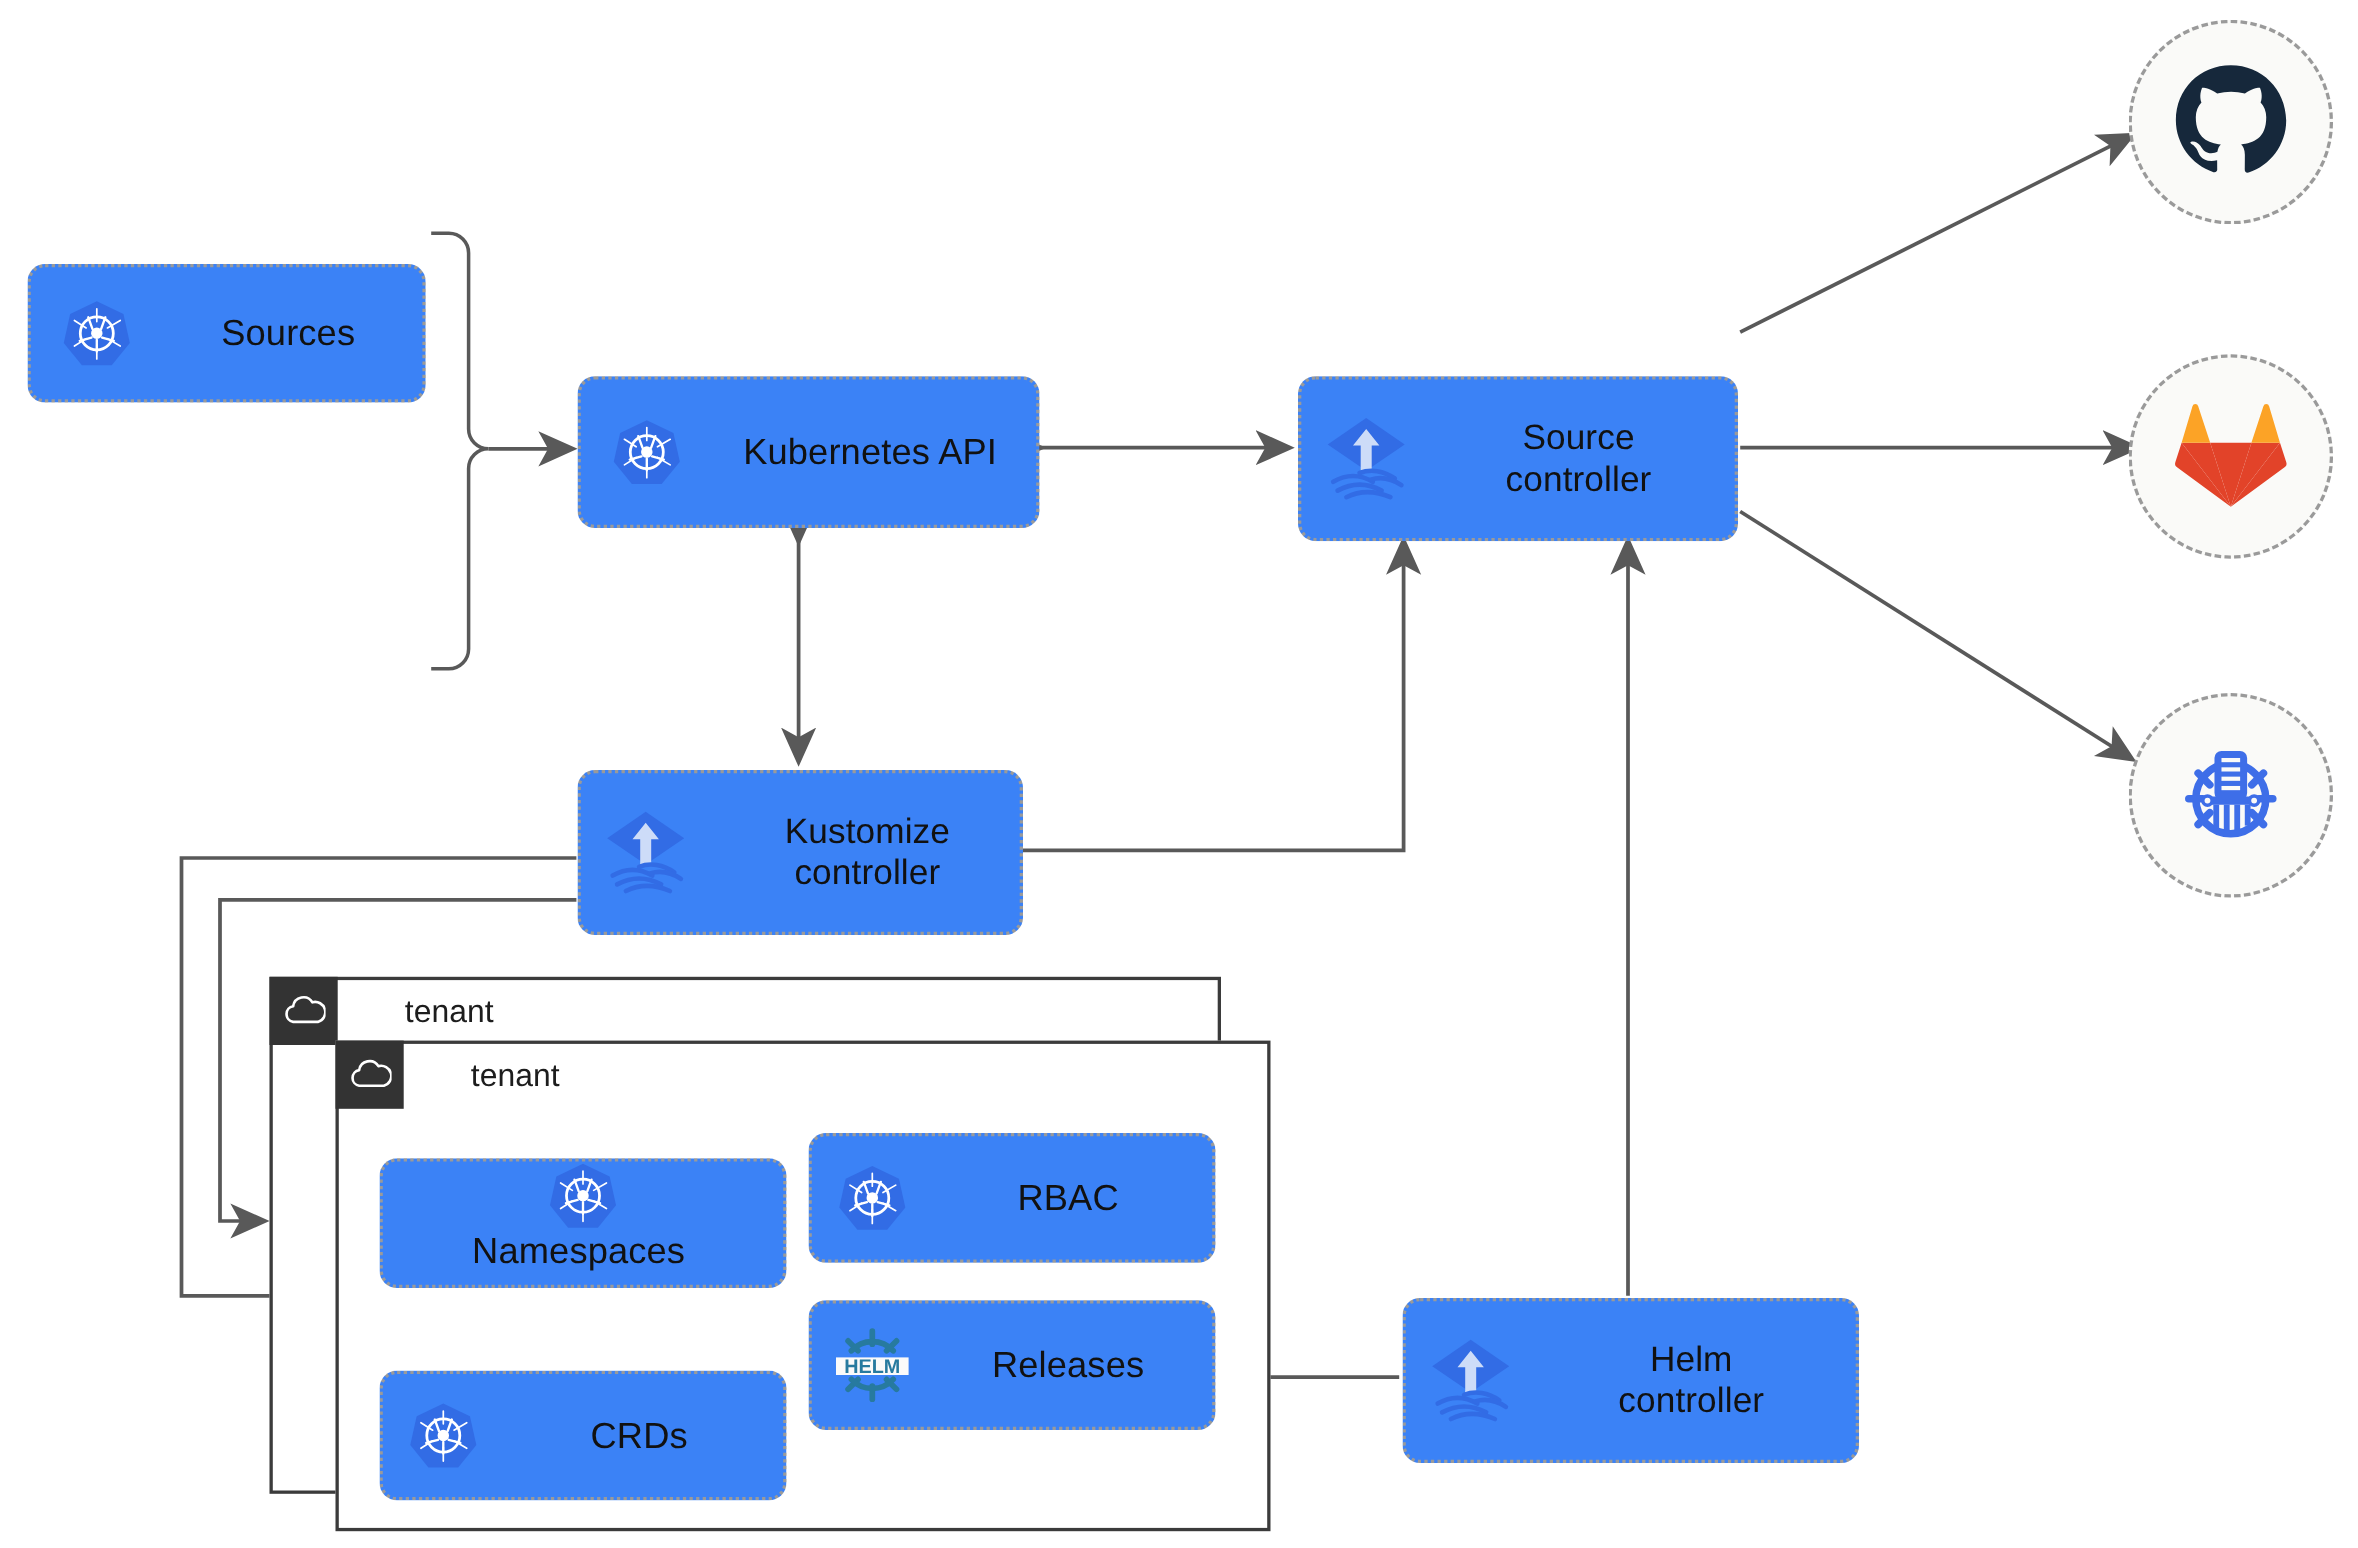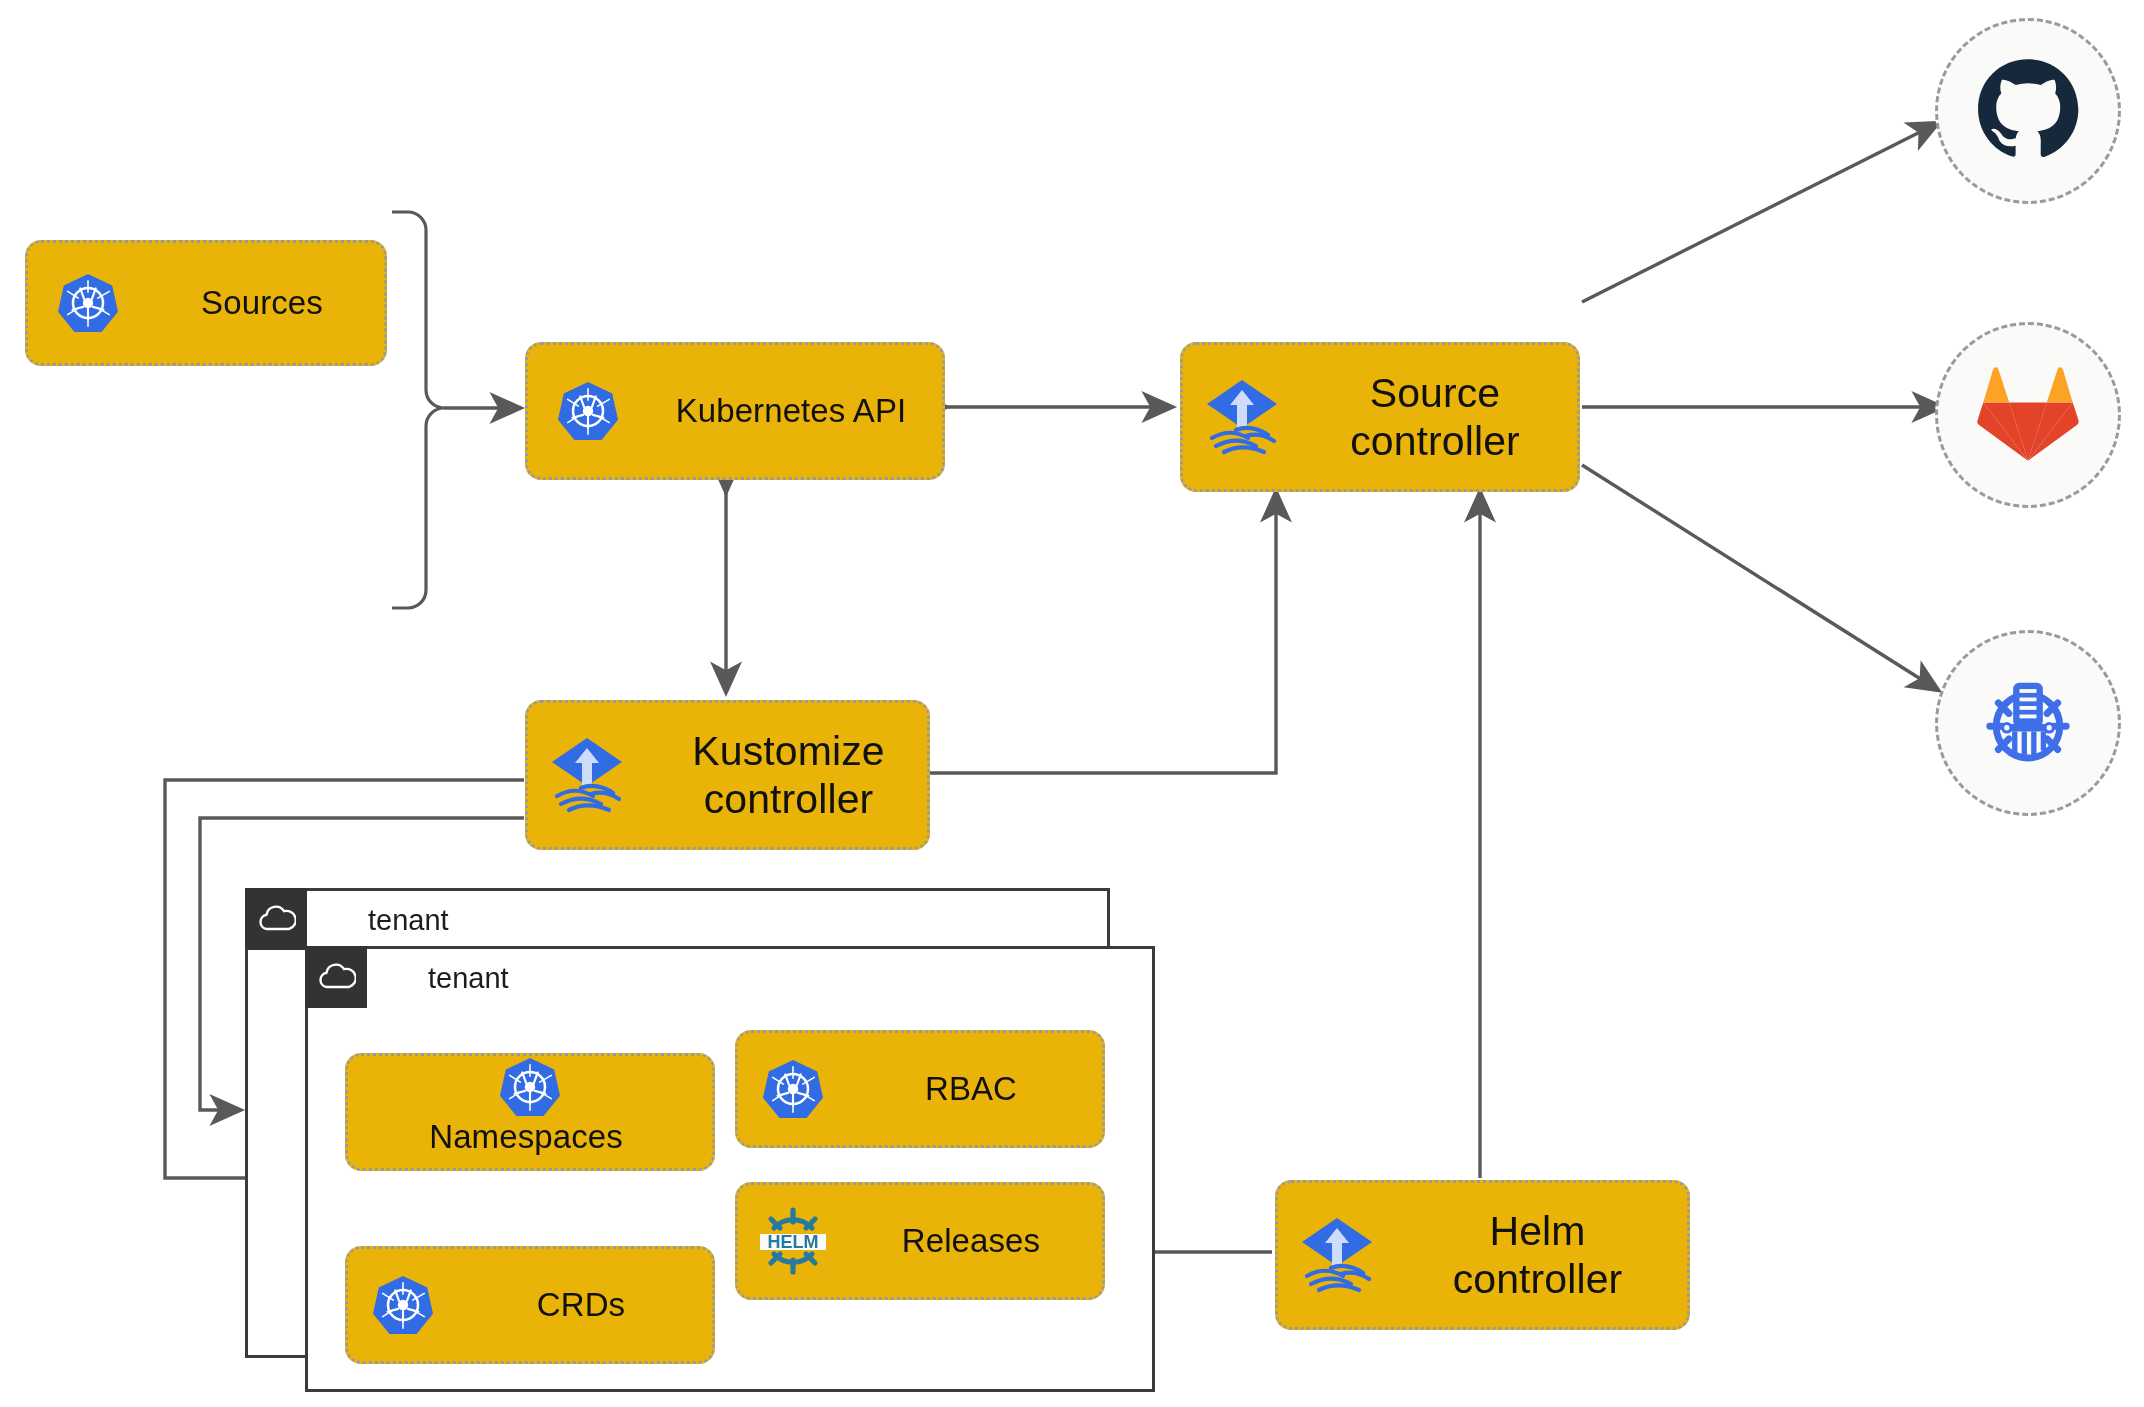--- a/index.html
+++ b/index.html
@@ -2,26 +2,26 @@
 <html><head>
 <meta charset="utf-8">
 <style>
   html,body{margin:0;padding:0;background:#ffffff;}
   body{width:2144px;height:1407px;position:relative;overflow:hidden;
        font-family:"Liberation Sans","DejaVu Sans",sans-serif;color:#111111;}
   #stage{position:absolute;left:0;top:0;width:2144px;height:1407px;}
   svg#wires{position:absolute;left:0;top:0;width:2144px;height:1407px;pointer-events:none;}
 
   
-  .node{position:absolute;background:#eab308;border:3px dotted #9a9a9a;
+  .node{position:absolute;background:#3b82f6;border:3px dotted #9a9a9a;
         border-radius:16px;box-sizing:border-box;display:flex;align-items:center;}
   .node .ico{flex:0 0 auto;display:flex;align-items:center;justify-content:center;}
   .node .lbl{flex:1 1 auto;text-align:center;font-size:33px;line-height:1.18;color:#111;
              letter-spacing:.1px;padding-right:8px;}
-  .node.two .lbl{font-size:41px;}
+  .node.two .lbl{font-size:32px;}
 
   
   .tenant{position:absolute;background:#ffffff;border:3px solid #3b3b3b;box-sizing:border-box;}
   .tenant .tab{position:absolute;left:-3px;top:-3px;width:62px;height:62px;background:#333333;
                display:flex;align-items:center;justify-content:center;}
   .tenant .tname{position:absolute;left:72px;top:13px;font-size:29px;color:#1d1d1d;margin-left:48px;}
 
   
   .circ{position:absolute;border-radius:50%;background:#fafaf8;border:3px dashed #9a9a9a;
         box-sizing:border-box;display:flex;align-items:center;justify-content:center;}

